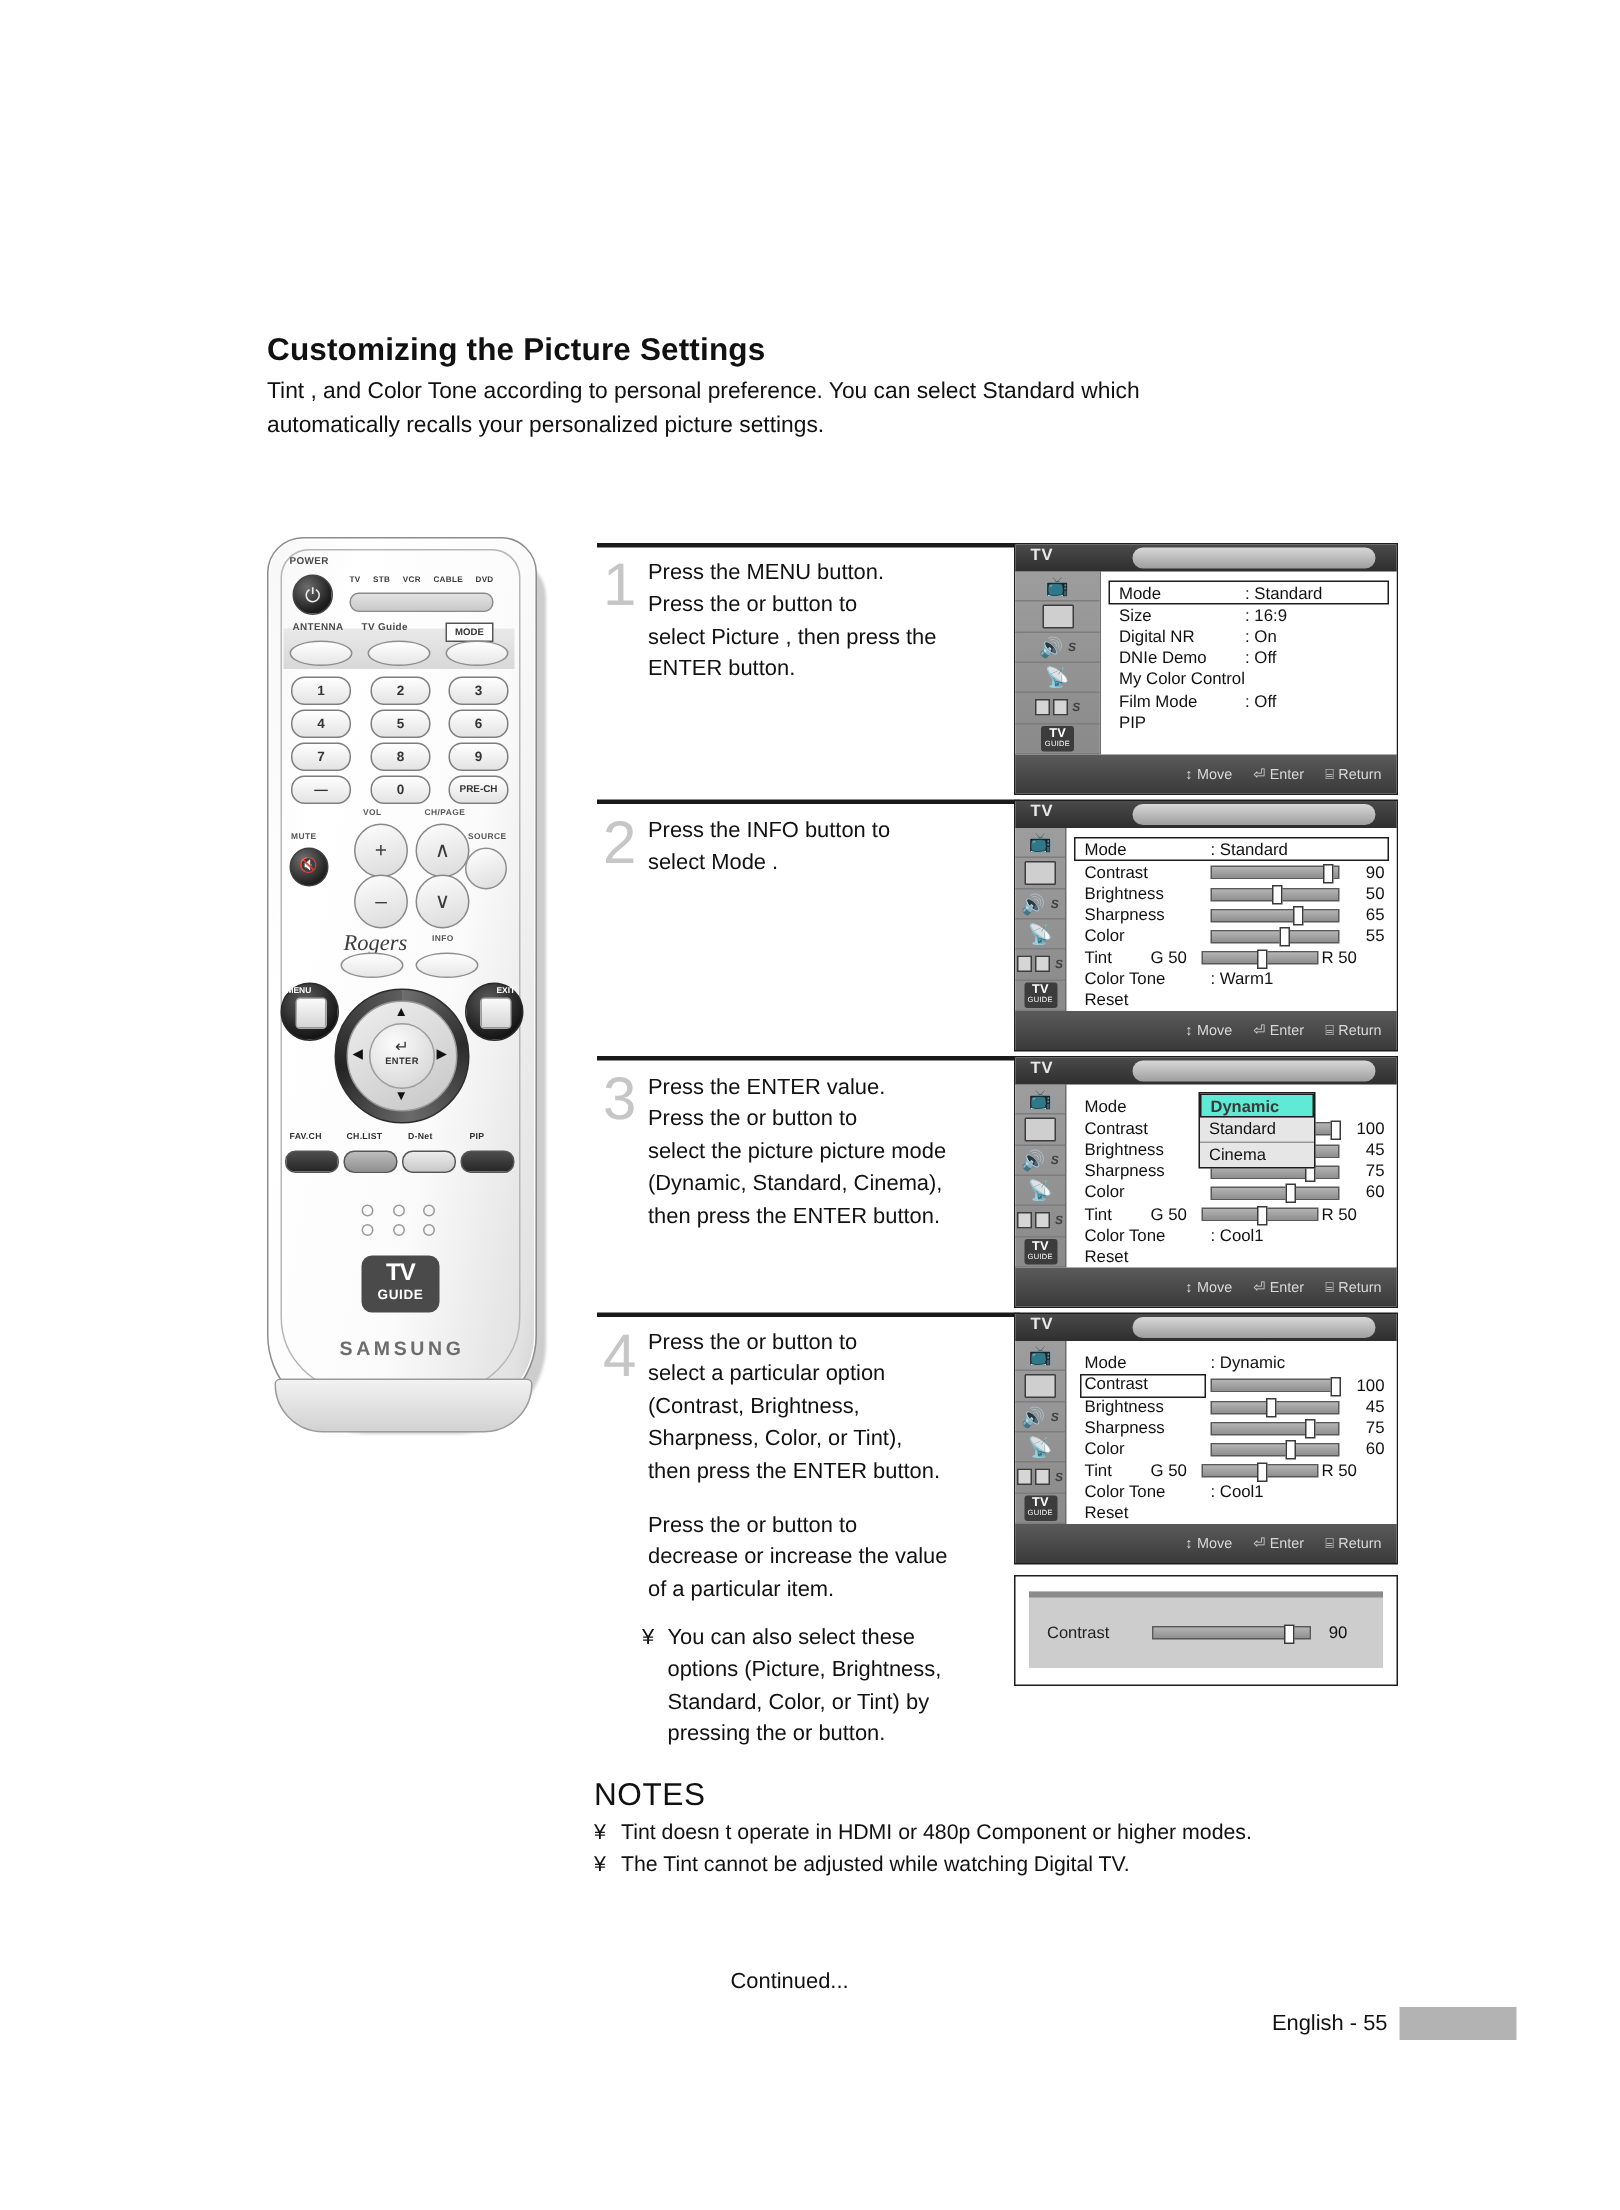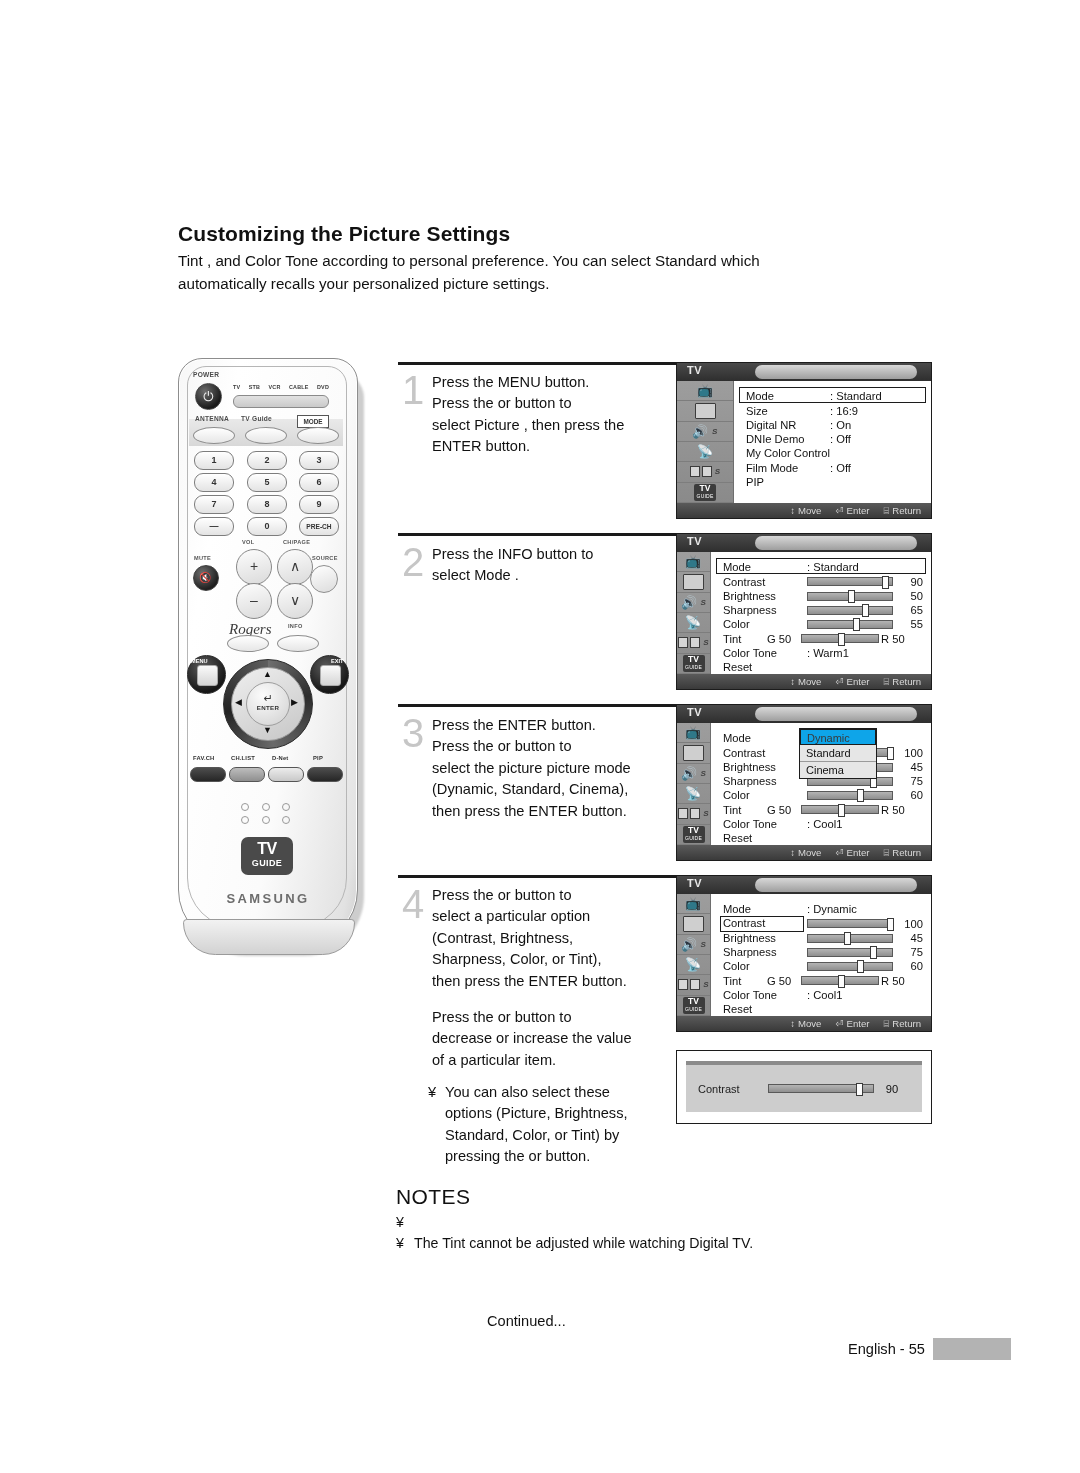--- a/index.html
+++ b/index.html
@@ -192,33 +192,33 @@
   .sld{
     position:relative;height:9px;background:linear-gradient(180deg,#b4b4b4,#8f8f8f);
     border:1px solid #595959;box-sizing:border-box;
   }
   .sld .knob{
     position:absolute;top:-2.5px;width:7px;height:13px;background:#fdfdfd;border:1.2px solid #3a3a3a;
     box-sizing:border-box;
   }
   .num{font-size:11.2px;color:#111;width:30px;text-align:right;}
   .osd-foot{
-    height:15px;background:linear-gradient(180deg,#5a5a5a,#3a3a3a);
+    height:26px;background:linear-gradient(180deg,#5a5a5a,#3a3a3a);
     display:flex;align-items:center;justify-content:flex-end;gap:14px;
     padding-right:10px;color:#d9d9d9;font-size:9.6px;
   }
   .osd-foot span.gi{margin-right:3px;}
   .dropdown{
     position:absolute;border:1.5px solid #1c1c1c;background:#e6e6e6;box-sizing:border-box;
   }
   .dropdown .opt{
     font-size:11px;height:16px;line-height:16px;padding-left:6px;color:#111;
     border-bottom:1px solid #9a9a9a;
   }
-  .dropdown .opt.sel{background:#0ea5e9;color:#3a3a3a;border:1.4px solid #1c1c1c;box-sizing:border-box;}
+  .dropdown .opt.sel{background:#5eead4;color:#3a3a3a;border:1.4px solid #1c1c1c;box-sizing:border-box;font-weight:bold;}
   .dropdown .opt:last-child{border-bottom:none;}
 
   
   #contrast-popup{
     position:absolute;left:676px;top:1050px;width:256px;height:74px;
     background:#fff;border:1.6px solid #1c1c1c;box-sizing:border-box;
   }
   #contrast-popup .inner{
     position:absolute;left:9px;top:10px;right:9px;bottom:11px;
     background:#cdcdcd;border-top:4px solid #8b8b8b;
@@ -363,21 +363,21 @@
   <div class="step-rule" style="top:533px;"></div>
   <div class="step-num" style="left:402px;top:542px;">2</div>
   <div class="step-txt" style="left:432px;top:544px;">
     <p>Press the INFO button to</p>
     <p>select  Mode .</p>
   </div>
 
   <div class="step-rule" style="top:704px;"></div>
   <div class="step-num" style="left:402px;top:713px;">3</div>
   <div class="step-txt" style="left:432px;top:715px;">
-    <p>Press the ENTER button.</p>
+    <p>Press the ENTER value.</p>
     <p>Press the   or     button to</p>
     <p>select the picture picture mode</p>
     <p>(Dynamic, Standard, Cinema),</p>
     <p>then press the ENTER button.</p>
   </div>
 
   <div class="step-rule" style="top:875px;"></div>
   <div class="step-num" style="left:402px;top:884px;">4</div>
   <div class="step-txt" style="left:432px;top:885px;">
     <p>Press the   or     button to</p>
@@ -767,20 +767,21 @@
           <i class="knob" style="left:84%;"></i>
         </span>
       <span class="num">90</span>
     </div>
   </div>
 
   <div id="notes-title">NOTES</div>
   <div id="notes-list">
     <div class="nl">
       <span class="mk">¥</span>
+      <span> Tint  doesn t operate in HDMI or 480p Component or higher modes.</span>
     </div>
     <div class="nl">
       <span class="mk">¥</span>
       <span>The Tint cannot be adjusted while watching Digital TV.</span>
     </div>
   </div>
 
   <div id="continued">Continued...</div>
   <div id="page-num">English - 55</div>
   <div id="edge-mark"></div>

